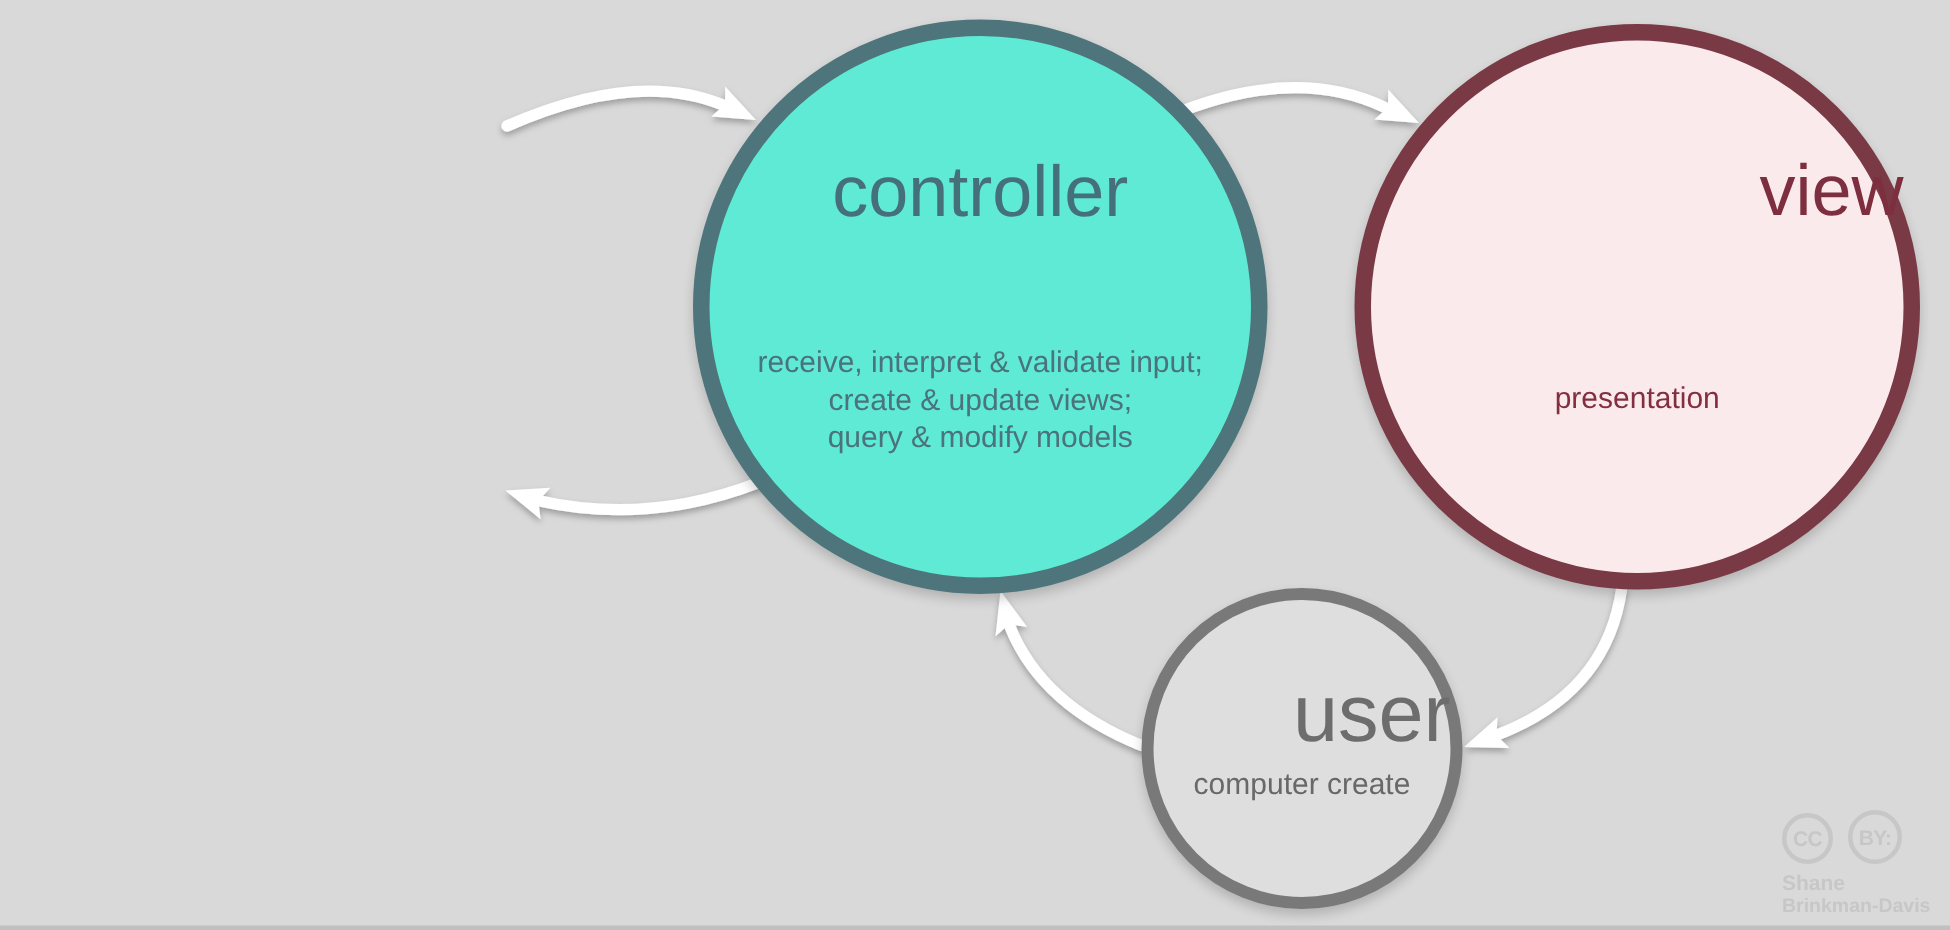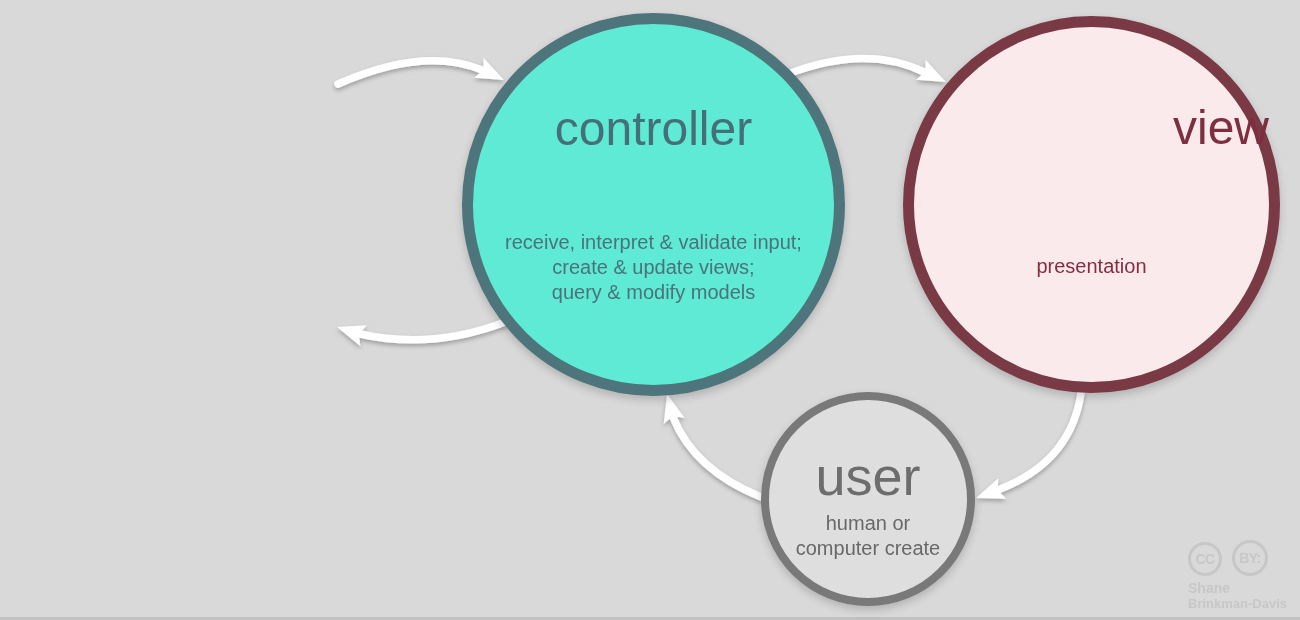--- a/index.html
+++ b/index.html
@@ -80,21 +80,21 @@
   .circle-view .node-title { top: 77px; font-size: 48px; color: #7d2e3f; }
   .circle-view .node-desc  { top: 215px; color: #832f40; margin-top: 12px; }
 
   .circle-user {
     left: 761px; top: 392px;
     width: 214px; height: 214px;
     border-width: 8px;
     border-color: #797979;
     background: #dedede;
   }
-  .circle-user .node-title { top: 49px; font-size: 54px; color: #6d6d6d; }
+  .circle-user .node-title { top: 49px; font-size: 54px; color: #6d6d6d; text-align: right; }
   .circle-user .node-desc  { top: 111px; color: #686868; }
 
   .attribution {
     position: absolute;
     left: 1188px; top: 540px;
     width: 110px;
     color: #c7c7c7;
   }
   .badges { display: flex; gap: 10px; align-items: center; }
   .badge {
@@ -188,21 +188,20 @@
   <div class="circle circle-view" style="border-color: rgb(122, 58, 69); background: rgb(251, 234, 236);">
     <div class="node-title" style="color: rgb(125, 46, 63); text-align: right;">view</div>
     <div class="node-desc">
       <div>presentation</div>
     </div>
   </div>
 
   <div class="circle circle-user" style="border-color: rgb(121, 121, 121); background: rgb(222, 222, 222);">
     <div class="node-title" style="color: rgb(109, 109, 109);">user</div>
     <div class="node-desc">
-      <div>human or</div>
       <div>computer create</div>
     </div>
   </div>
 
   <div class="attribution">
     <div class="badges">
       <div class="badge badge-cc">
         <span>CC</span>
       </div>
       <div class="badge badge-by">

